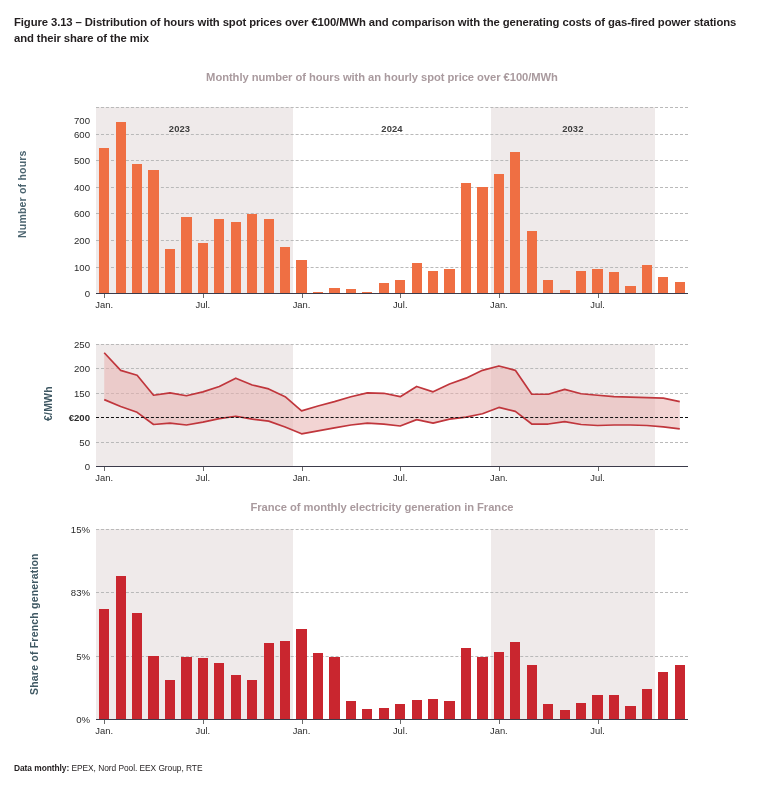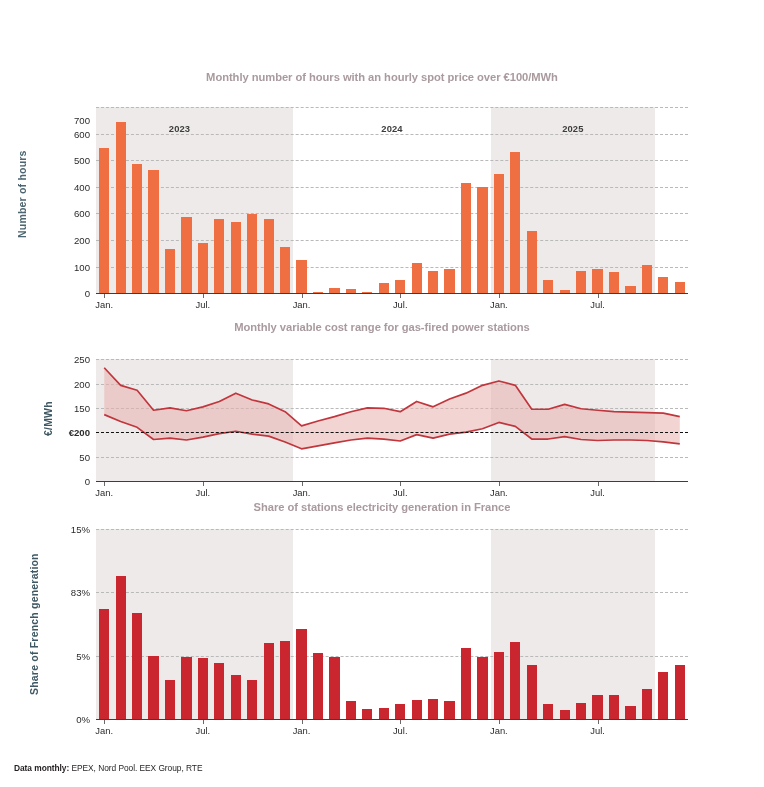--- a/index.html
+++ b/index.html
@@ -148,31 +148,32 @@
     color: #231f20;
     letter-spacing: -0.05px;
   }
   .source b { font-weight: bold; }
 </style>
 </head>
 <body>
 
 <div class="page">
 
+  <div class="caption">Figure 3.13 – Distribution of hours with spot prices over €100/MWh and comparison with the generating costs of gas-fired power stations and their share of the mix</div>
 
   <div class="panel" id="panel1" style="top:70px;">
     <div class="panel-title">Monthly number of hours with an hourly spot price over €100/MWh</div>
     <div class="plot-wrap" style="height:225px;">
       <div class="ylabel" id="ylab1" style="left:16px; top:22px; height:175px;">Number of hours</div>
       <div class="plot" id="plot1" style="left:96px; top:22px; width:592px; height:186px;">
           <div class="band" style="left: 0px; width: 197.333px;"></div>
           <div class="band-label" style="left: 0px; width: 167px; top: 16px;">2023</div>
           <div class="band-label" style="left: 197.333px; width: 197.333px; top: 16px;">2024</div>
           <div class="band" style="left: 394.667px; width: 164.444px;"></div>
-          <div class="band-label" style="left: 394.667px; width: 164.444px; top: 16px;">2025</div>
+          <div class="band-label" style="left: 394.667px; width: 164.444px; top: 16px;">2032</div>
           <div class="gridline" style="top: 186px; border-top: none;"></div>
           <div class="ytick" style="top: 186px;">0</div>
           <div class="gridline" style="top: 159.429px;"></div>
           <div class="ytick" style="top: 159.429px;">100</div>
           <div class="gridline" style="top: 132.857px;"></div>
           <div class="ytick" style="top: 132.857px;">200</div>
           <div class="gridline" style="top: 106.286px;"></div>
           <div class="ytick" style="top: 106.286px;">600</div>
           <div class="gridline" style="top: 79.7143px;"></div>
           <div class="ytick" style="top: 79.7143px;">400</div>
@@ -229,21 +230,20 @@
           <div class="xtick-label" style="left: 304.222px; top: 192px;">Jul.</div>
           <div class="xtick-mark" style="left: 402.889px; top: 187px;"></div>
           <div class="xtick-label" style="left: 402.889px; top: 192px;">Jan.</div>
           <div class="xtick-mark" style="left: 501.556px; top: 187px;"></div>
           <div class="xtick-label" style="left: 501.556px; top: 192px;">Jul.</div>
         </div>
     </div>
   </div>
 
   <div class="panel" id="panel2" style="top:320px;">
-    <div class="panel-title">Monthly variable cost range for gas-fired power stations</div>
     <div class="plot-wrap" style="height:165px;">
       <div class="ylabel dark" id="ylab2" style="left:42px; top:24px; height:120px;">€/MWh</div>
       <div class="plot" id="plot2" style="left:96px; top:24px; width:592px; height:122px;">
           <div class="band" style="left: 0px; width: 197.333px;"></div>
           <div class="band" style="left: 394.667px; width: 164.444px;"></div>
           <div class="gridline" style="top: 122px; border-top: none;"></div>
           <div class="ytick" style="top: 122px;">0</div>
           <div class="gridline" style="top: 97.6px;"></div>
           <div class="ytick" style="top: 97.6px; text-align: right;">50</div>
           <div class="gridline" style="top: 73.2px;"></div>
@@ -271,21 +271,21 @@
           <div class="xtick-label" style="left: 304.222px; top: 128px;">Jul.</div>
           <div class="xtick-mark" style="left: 402.889px; top: 123px;"></div>
           <div class="xtick-label" style="left: 402.889px; top: 128px;">Jan.</div>
           <div class="xtick-mark" style="left: 501.556px; top: 123px;"></div>
           <div class="xtick-label" style="left: 501.556px; top: 128px;">Jul.</div>
         </div>
     </div>
   </div>
 
   <div class="panel" id="panel3" style="top:500px;">
-    <div class="panel-title">Share of stations electricity generation in France</div>
+    <div class="panel-title">France of monthly electricity generation in France</div>
     <div class="plot-wrap" style="height:215px;">
       <div class="ylabel dark" id="ylab3" style="left:28px; top:14px; height:190px;">Share of French generation</div>
       <div class="plot" id="plot3" style="left:96px; top:14px; width:592px; height:190px;">
           <div class="band" style="left: 0px; width: 197.333px;"></div>
           <div class="band" style="left: 394.667px; width: 164.444px;"></div>
           <div class="gridline" style="top: 190px; border-top: none;"></div>
           <div class="ytick" style="top: 190px;">0%</div>
           <div class="gridline" style="top: 126.667px;"></div>
           <div class="ytick" style="top: 126.667px;">5%</div>
           <div class="gridline" style="top: 63.3333px;"></div>

